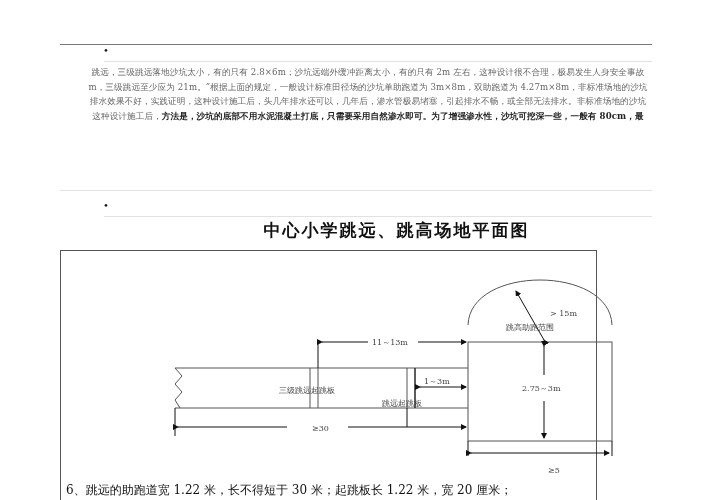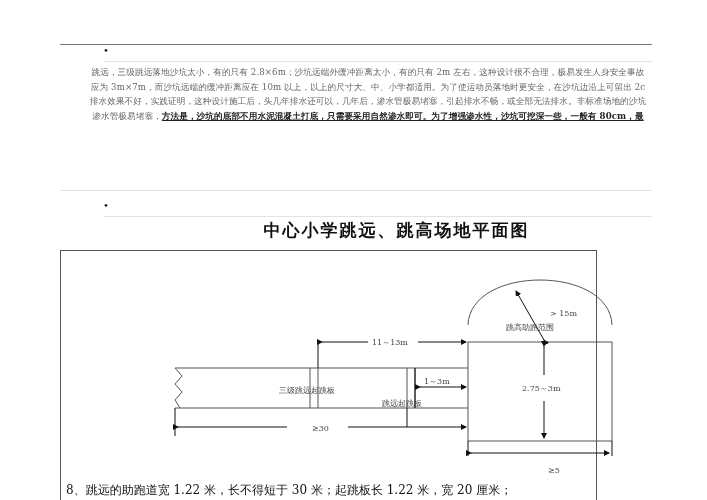--- a/index.html
+++ b/index.html
@@ -3,42 +3,42 @@
 <meta charset="utf-8">
 <style>
   html, body { margin:0; padding:0; background:#ffffff; }
   body { width:707px; height:500px; position:relative; overflow:hidden;
          font-family:"DejaVu Serif", "Liberation Serif", serif; color:#222; }
   .hr-top { position:absolute; left:60px; top:44px; width:592px; height:1px; background:#777; }
   .bullet { position:absolute; font-size:10px; color:#111; }
   .hr-faint { position:absolute; height:1px; background:#e2e2e2; }
   .para { position:absolute; left:88px; top:65px; width:560px; font-size:8.6px; line-height:14.6px;
           color:#666; letter-spacing:0.1px;text-align:center; }
-  .para b { color:#222; font-weight:bold;text-decoration:underline; }
+  .para b { color:#222; font-weight:bold; }
   .para .row { white-space:nowrap; overflow:hidden; }
   .title { position:absolute; left:0; top:219px; width:697px; text-align:center;
            font-size:17px; font-weight:bold; color:#111; letter-spacing:2px;padding-left:48px; }
   .diagram-frame { position:absolute; left:60px; top:250px; width:537px; height:260px;
                    border:1px solid #555; border-bottom:none; box-sizing:border-box; }
   svg.dia { position:absolute; left:0; top:0; }
   .dlabel { font-family:"DejaVu Serif", serif; font-size:8px; fill:#444; }
   .note { position:absolute; left:66px; top:482px; font-size:12px; color:#111; white-space:nowrap; }
 </style>
 </head>
 <body>
 
 <div class="hr-top"></div>
 <div class="bullet" style="left:103px;top:45px;">•</div>
 <div class="hr-faint" style="left:104px;top:61px;width:548px;"></div>
 
 <div class="para" id="para">
     <div class="row"><span>跳远，三级跳远落地沙坑太小，有的只有 2.8×6m；沙坑远端外缓冲距离太小，有的只有 2m 左右，这种设计很不合理，极易发生人身安全事故</span></div>
-    <div class="row"><span>应为 3m×7m，而沙坑远端的缓冲距离应在 10m 以上，以上的尺寸大、中、小学都适用。为了使运动员落地时更安全，在沙坑边沿上可留出 2c</span></div>
+    <div class="row"><span>m，三级跳远至少应为 21m。”根据上面的规定，一般设计标准田径场的沙坑单助跑道为 3m×8m，双助跑道为 4.27m×8m，非标准场地的沙坑</span></div>
     <div class="row"><span>排水效果不好，实践证明，这种设计施工后，头几年排水还可以，几年后，渗水管极易堵塞，引起排水不畅，或全部无法排水。非标准场地的沙坑</span></div>
-    <div class="row"><span>渗水管极易堵塞，</span><b>方法是，沙坑的底部不用水泥混凝土打底，只需要采用自然渗水即可。为了增强渗水性，沙坑可挖深一些，一般有 80cm，最</b></div>
+    <div class="row"><span>这种设计施工后，</span><b>方法是，沙坑的底部不用水泥混凝土打底，只需要采用自然渗水即可。为了增强渗水性，沙坑可挖深一些，一般有 80cm，最</b></div>
   </div>
 
 <div class="hr-faint" style="left:60px;top:190px;width:592px;"></div>
 <div class="bullet" style="left:103px;top:200px;">•</div>
 <div class="hr-faint" style="left:104px;top:216px;width:548px;"></div>
 
 <div class="title">中心小学跳远、跳高场地平面图</div>
 
 <div class="diagram-frame"></div>
 
@@ -92,13 +92,13 @@
   <text class="dlabel" x="506" y="330">跳高助跑范围</text>
   <text class="dlabel" x="372" y="345">11～13m</text>
   <text class="dlabel" x="424" y="384">1～3m</text>
   <text class="dlabel" x="279" y="393">三级跳远起跳板</text>
   <text class="dlabel" x="382" y="406">跳远起跳板</text>
   <text class="dlabel" x="522" y="391">2.75～3m</text>
   <text class="dlabel" x="312" y="431">≥30</text>
   <text class="dlabel" x="548" y="473">≥5</text>
 </svg>
 
-<div class="note">8、跳远的助跑道宽 1.22 米，长不得短于 30 米；起跳板长 1.22 米，宽 20 厘米；</div>
+<div class="note">6、跳远的助跑道宽 1.22 米，长不得短于 30 米；起跳板长 1.22 米，宽 20 厘米；</div>
 
 </body></html>

